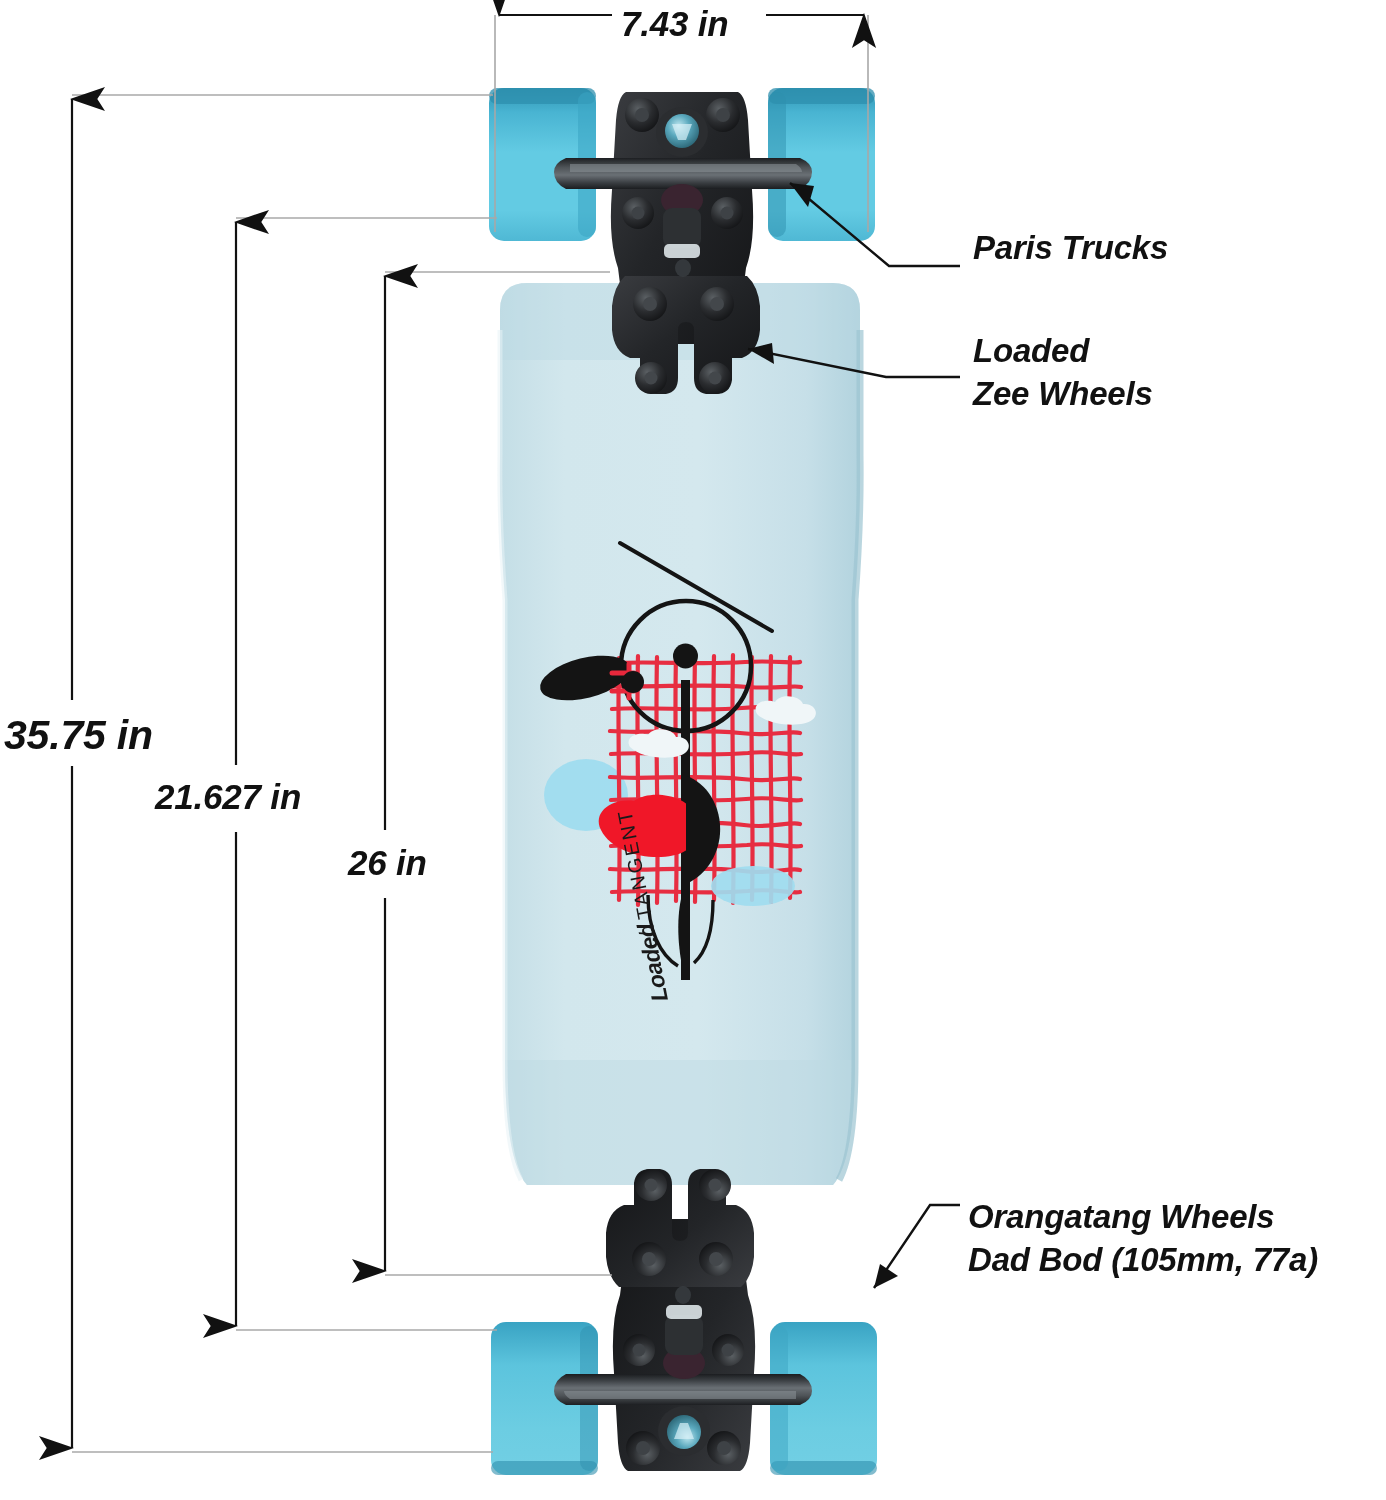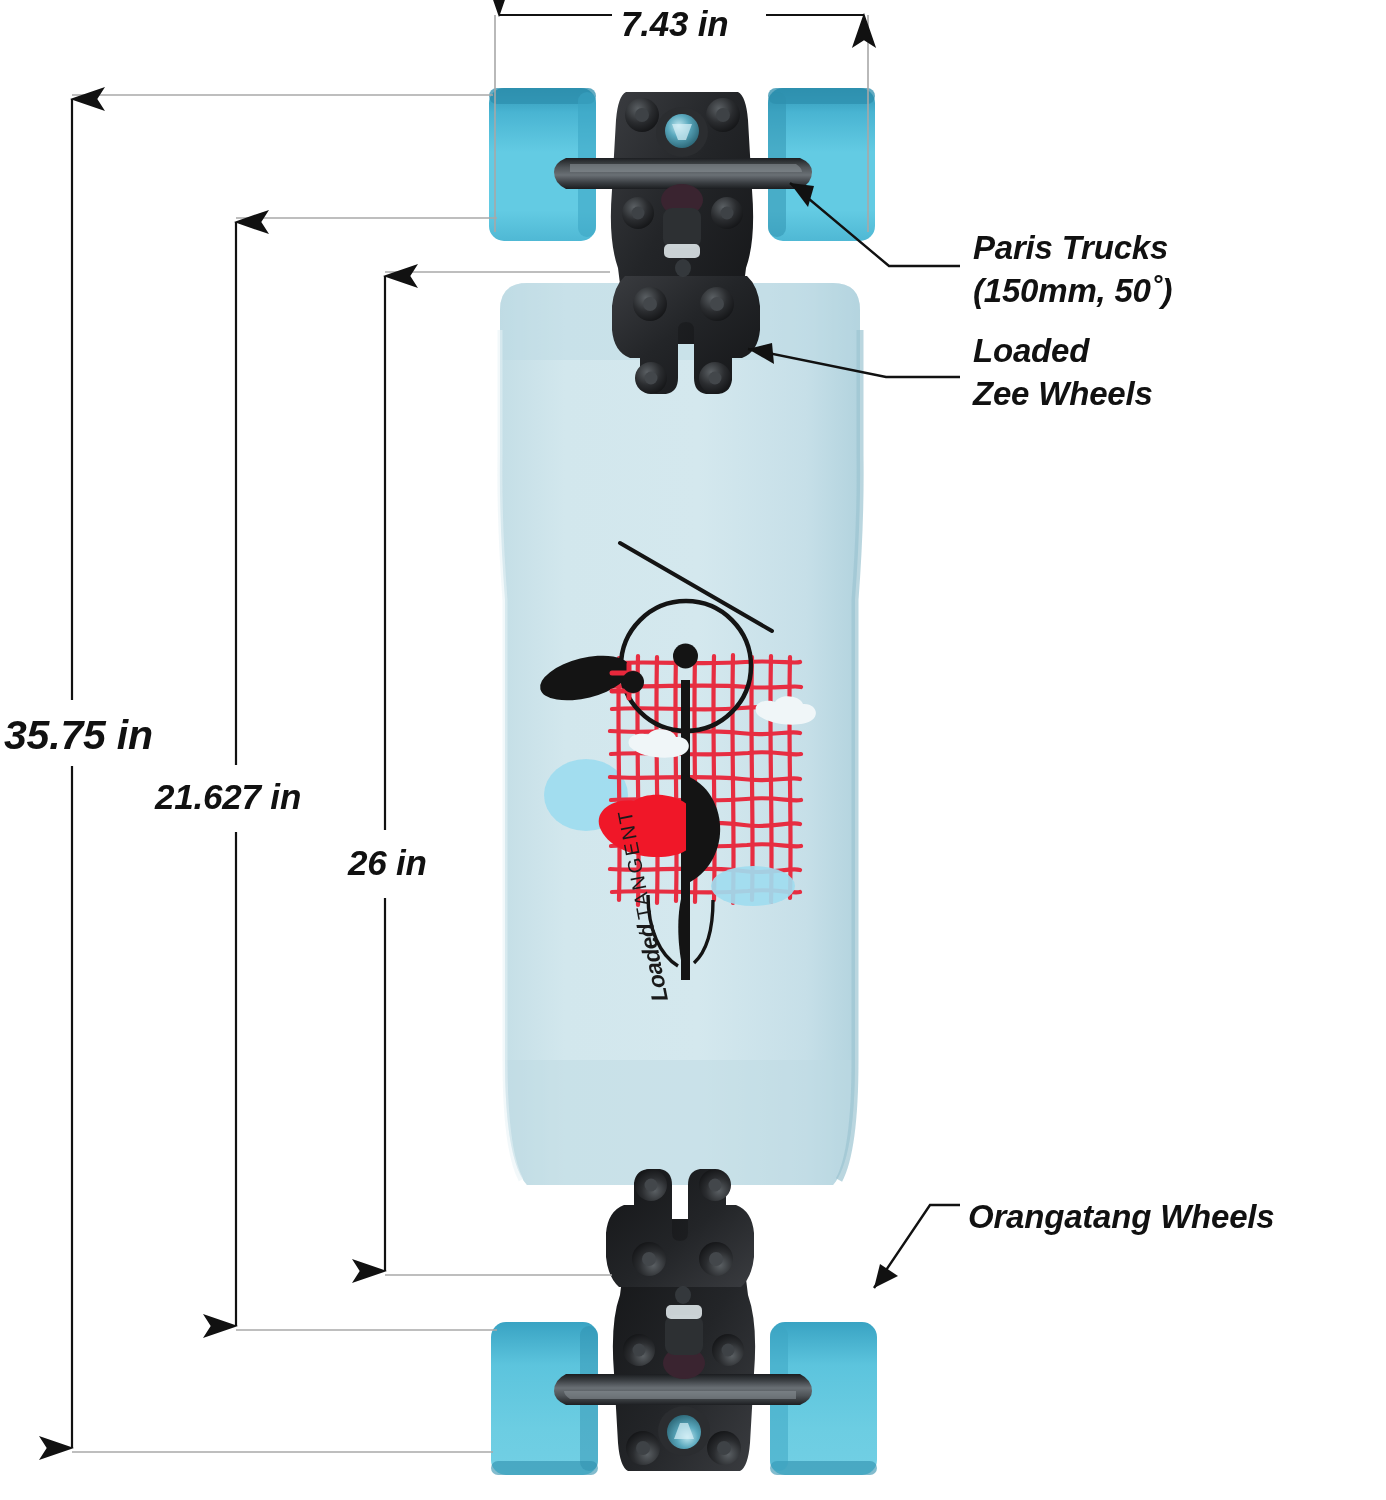--- a/index.html
+++ b/index.html
@@ -366,25 +366,25 @@
     </g>
   </svg>
 
   <div class="dim-text" id="dim-975">7.43 in</div>
   <div class="dim-text" id="dim-3575">35.75 in</div>
   <div class="dim-text" id="dim-29375">21.627 in</div>
   <div class="dim-text" id="dim-26">26 in</div>
 
   <div class="callout-text" id="callout-trucks">
     <div>Paris Trucks</div>
-    <div>(150mm, 50˚)</div>
   </div>
 
   <div class="callout-text" id="callout-bracket">
     <div>Loaded</div>
     <div>Zee Wheels</div>
   </div>
 
   <div class="callout-text" id="callout-wheels">
     <div>Orangatang Wheels</div>
+    <div>Dad Bod (105mm, 77a)</div>
   </div>
 
 </div>
 
 </body></html>

